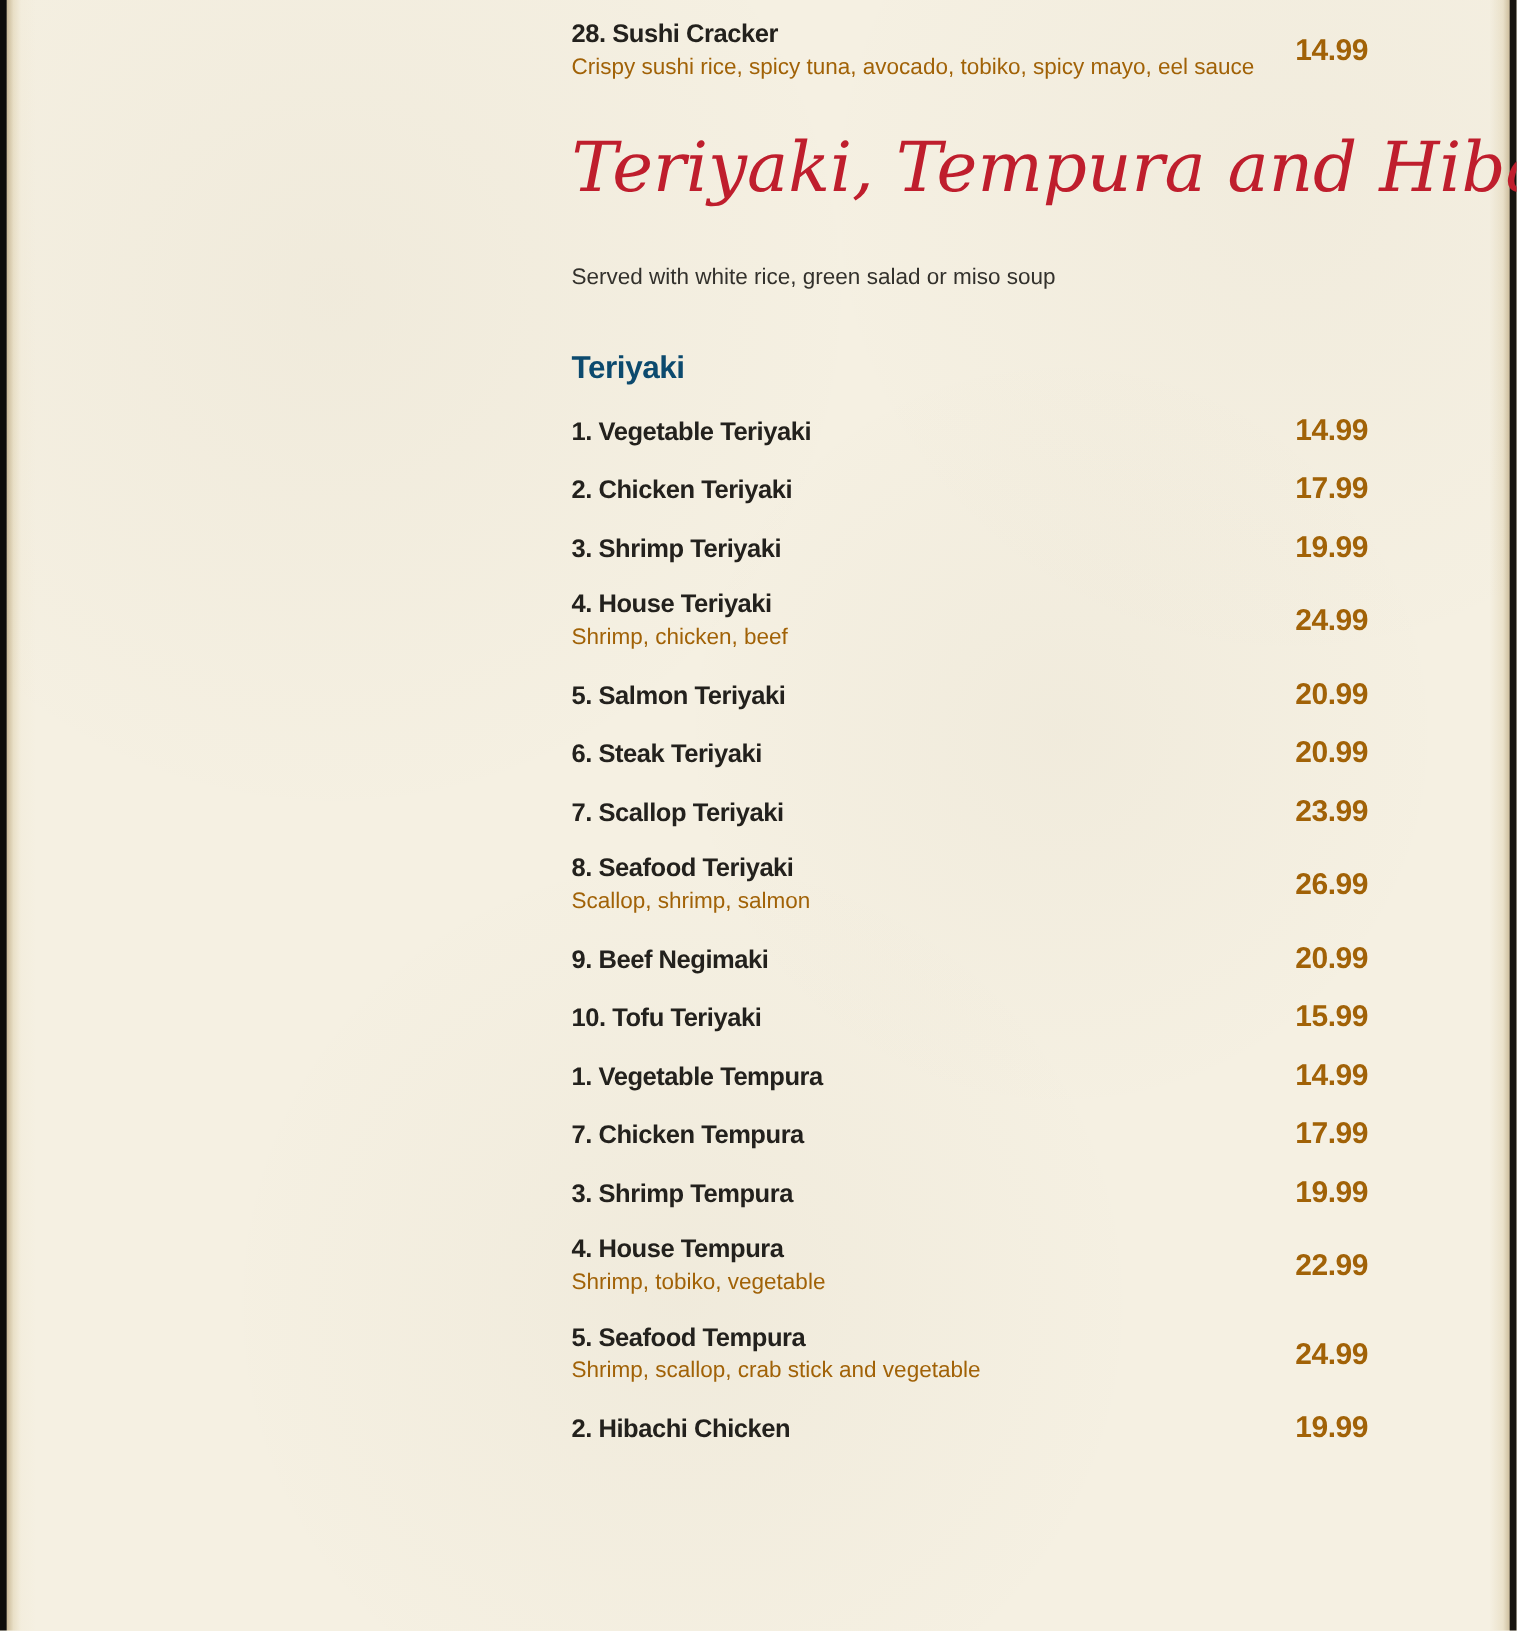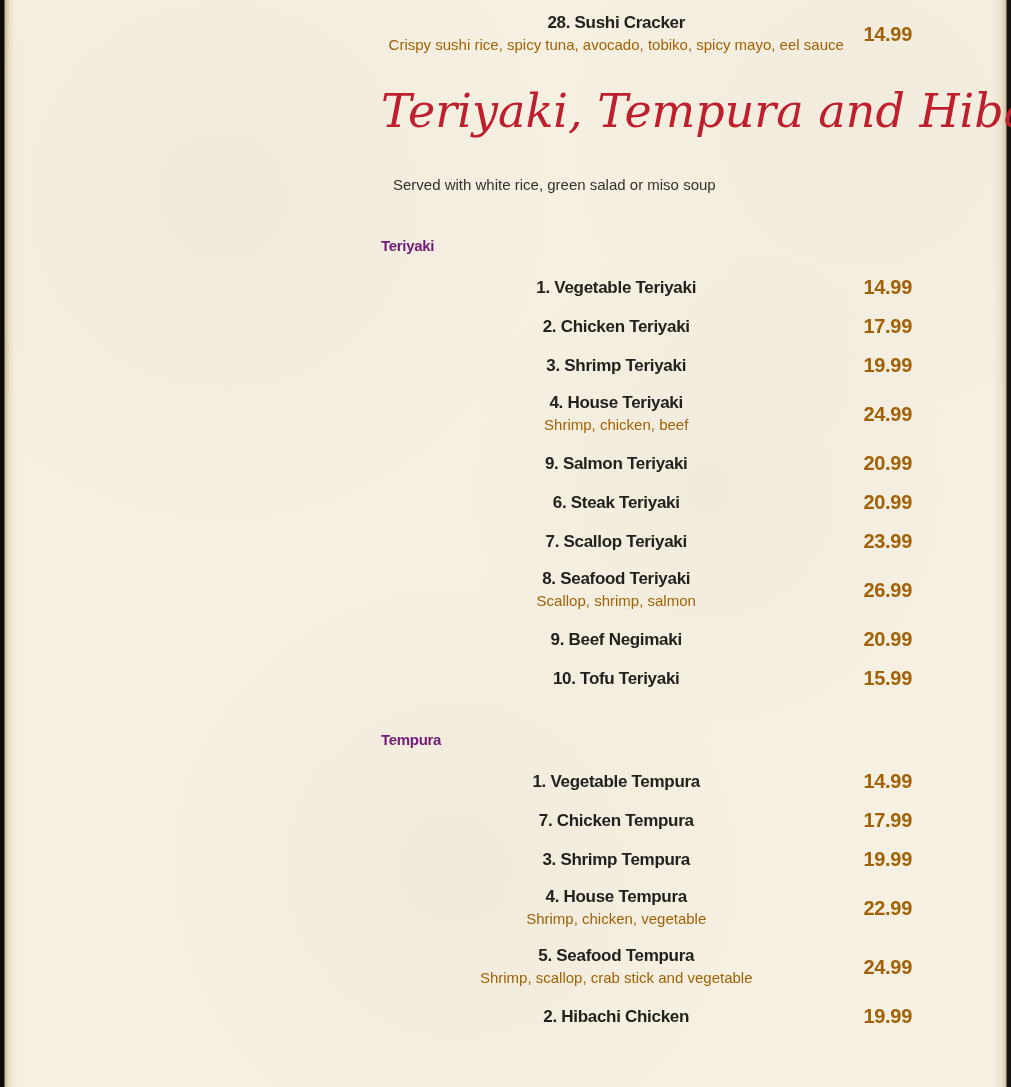--- a/index.html
+++ b/index.html
@@ -32,21 +32,21 @@
     margin-left: 381px;
     width: 531px;
     padding-top: 13px;
     box-sizing: border-box;
   }
   .menu-item {
     display: flex;
     align-items: center;
     margin-bottom: 16px;
   }
-  .item-info { flex: 1 1 auto; min-width: 0; text-align: center; }
+  .item-info { flex: 1 1 auto; min-width: 0; }
   .item-name {
     font-family: "Liberation Sans", sans-serif;
     font-weight: 700;
     font-size: 17px;
     line-height: 19px;
     letter-spacing: -0.3px;
     color: #23211d;
   }
   .item-desc {
     font-family: "Liberation Sans", sans-serif;
@@ -73,29 +73,29 @@
     color: #bf1e2d;
     text-align: center;
     margin: 28px 0 34px 0;
     white-space: nowrap;
   }
   .subtitle {
     font-family: "Liberation Sans", sans-serif;
     font-size: 15px;
     line-height: 23px;
     color: #33312c;
-    margin: 12px;
+    margin: 0;
   }
   .section-heading {
     font-family: "Liberation Sans", sans-serif;
     font-weight: 700;
-    font-size: 15px;
+    font-size: 21px;
     line-height: 24px;
     letter-spacing: -0.3px;
-    color: #701a75;
+    color: #0c4a6e;
     margin: 38px 0 18px 0;
   }
   .menu-section { margin: 0; }
 </style>
 </head>
 <body>
 
 <div class="page">
   <div class="content">
 
@@ -142,21 +142,21 @@
   <div class="menu-item">
     <div class="item-info">
       <div class="item-name">4. House Teriyaki</div>
       <div class="item-desc">Shrimp, chicken, beef</div>
     </div>
     <div class="item-price">24.99</div>
   </div>
 
   <div class="menu-item">
     <div class="item-info">
-      <div class="item-name">9. Salmon Teriyaki</div>
+      <div class="item-name">5. Salmon Teriyaki</div>
 
     </div>
     <div class="item-price">20.99</div>
   </div>
 
   <div class="menu-item">
     <div class="item-info">
       <div class="item-name">6. Steak Teriyaki</div>
 
     </div>
@@ -191,21 +191,20 @@
     <div class="item-info">
       <div class="item-name">10. Tofu Teriyaki</div>
 
     </div>
     <div class="item-price">15.99</div>
   </div>
 </div>
   </section>
 
   <section class="menu-section">
-    <h2 class="section-heading">Tempura</h2>
     <div class="section-items">
   <div class="menu-item">
     <div class="item-info">
       <div class="item-name">1. Vegetable Tempura</div>
 
     </div>
     <div class="item-price">14.99</div>
   </div>
 
   <div class="menu-item">
@@ -220,21 +219,21 @@
     <div class="item-info">
       <div class="item-name">3. Shrimp Tempura</div>
 
     </div>
     <div class="item-price">19.99</div>
   </div>
 
   <div class="menu-item">
     <div class="item-info">
       <div class="item-name">4. House Tempura</div>
-      <div class="item-desc">Shrimp, chicken, vegetable</div>
+      <div class="item-desc">Shrimp, tobiko, vegetable</div>
     </div>
     <div class="item-price">22.99</div>
   </div>
 
   <div class="menu-item">
     <div class="item-info">
       <div class="item-name">5. Seafood Tempura</div>
       <div class="item-desc">Shrimp, scallop, crab stick and vegetable</div>
     </div>
     <div class="item-price">24.99</div>

